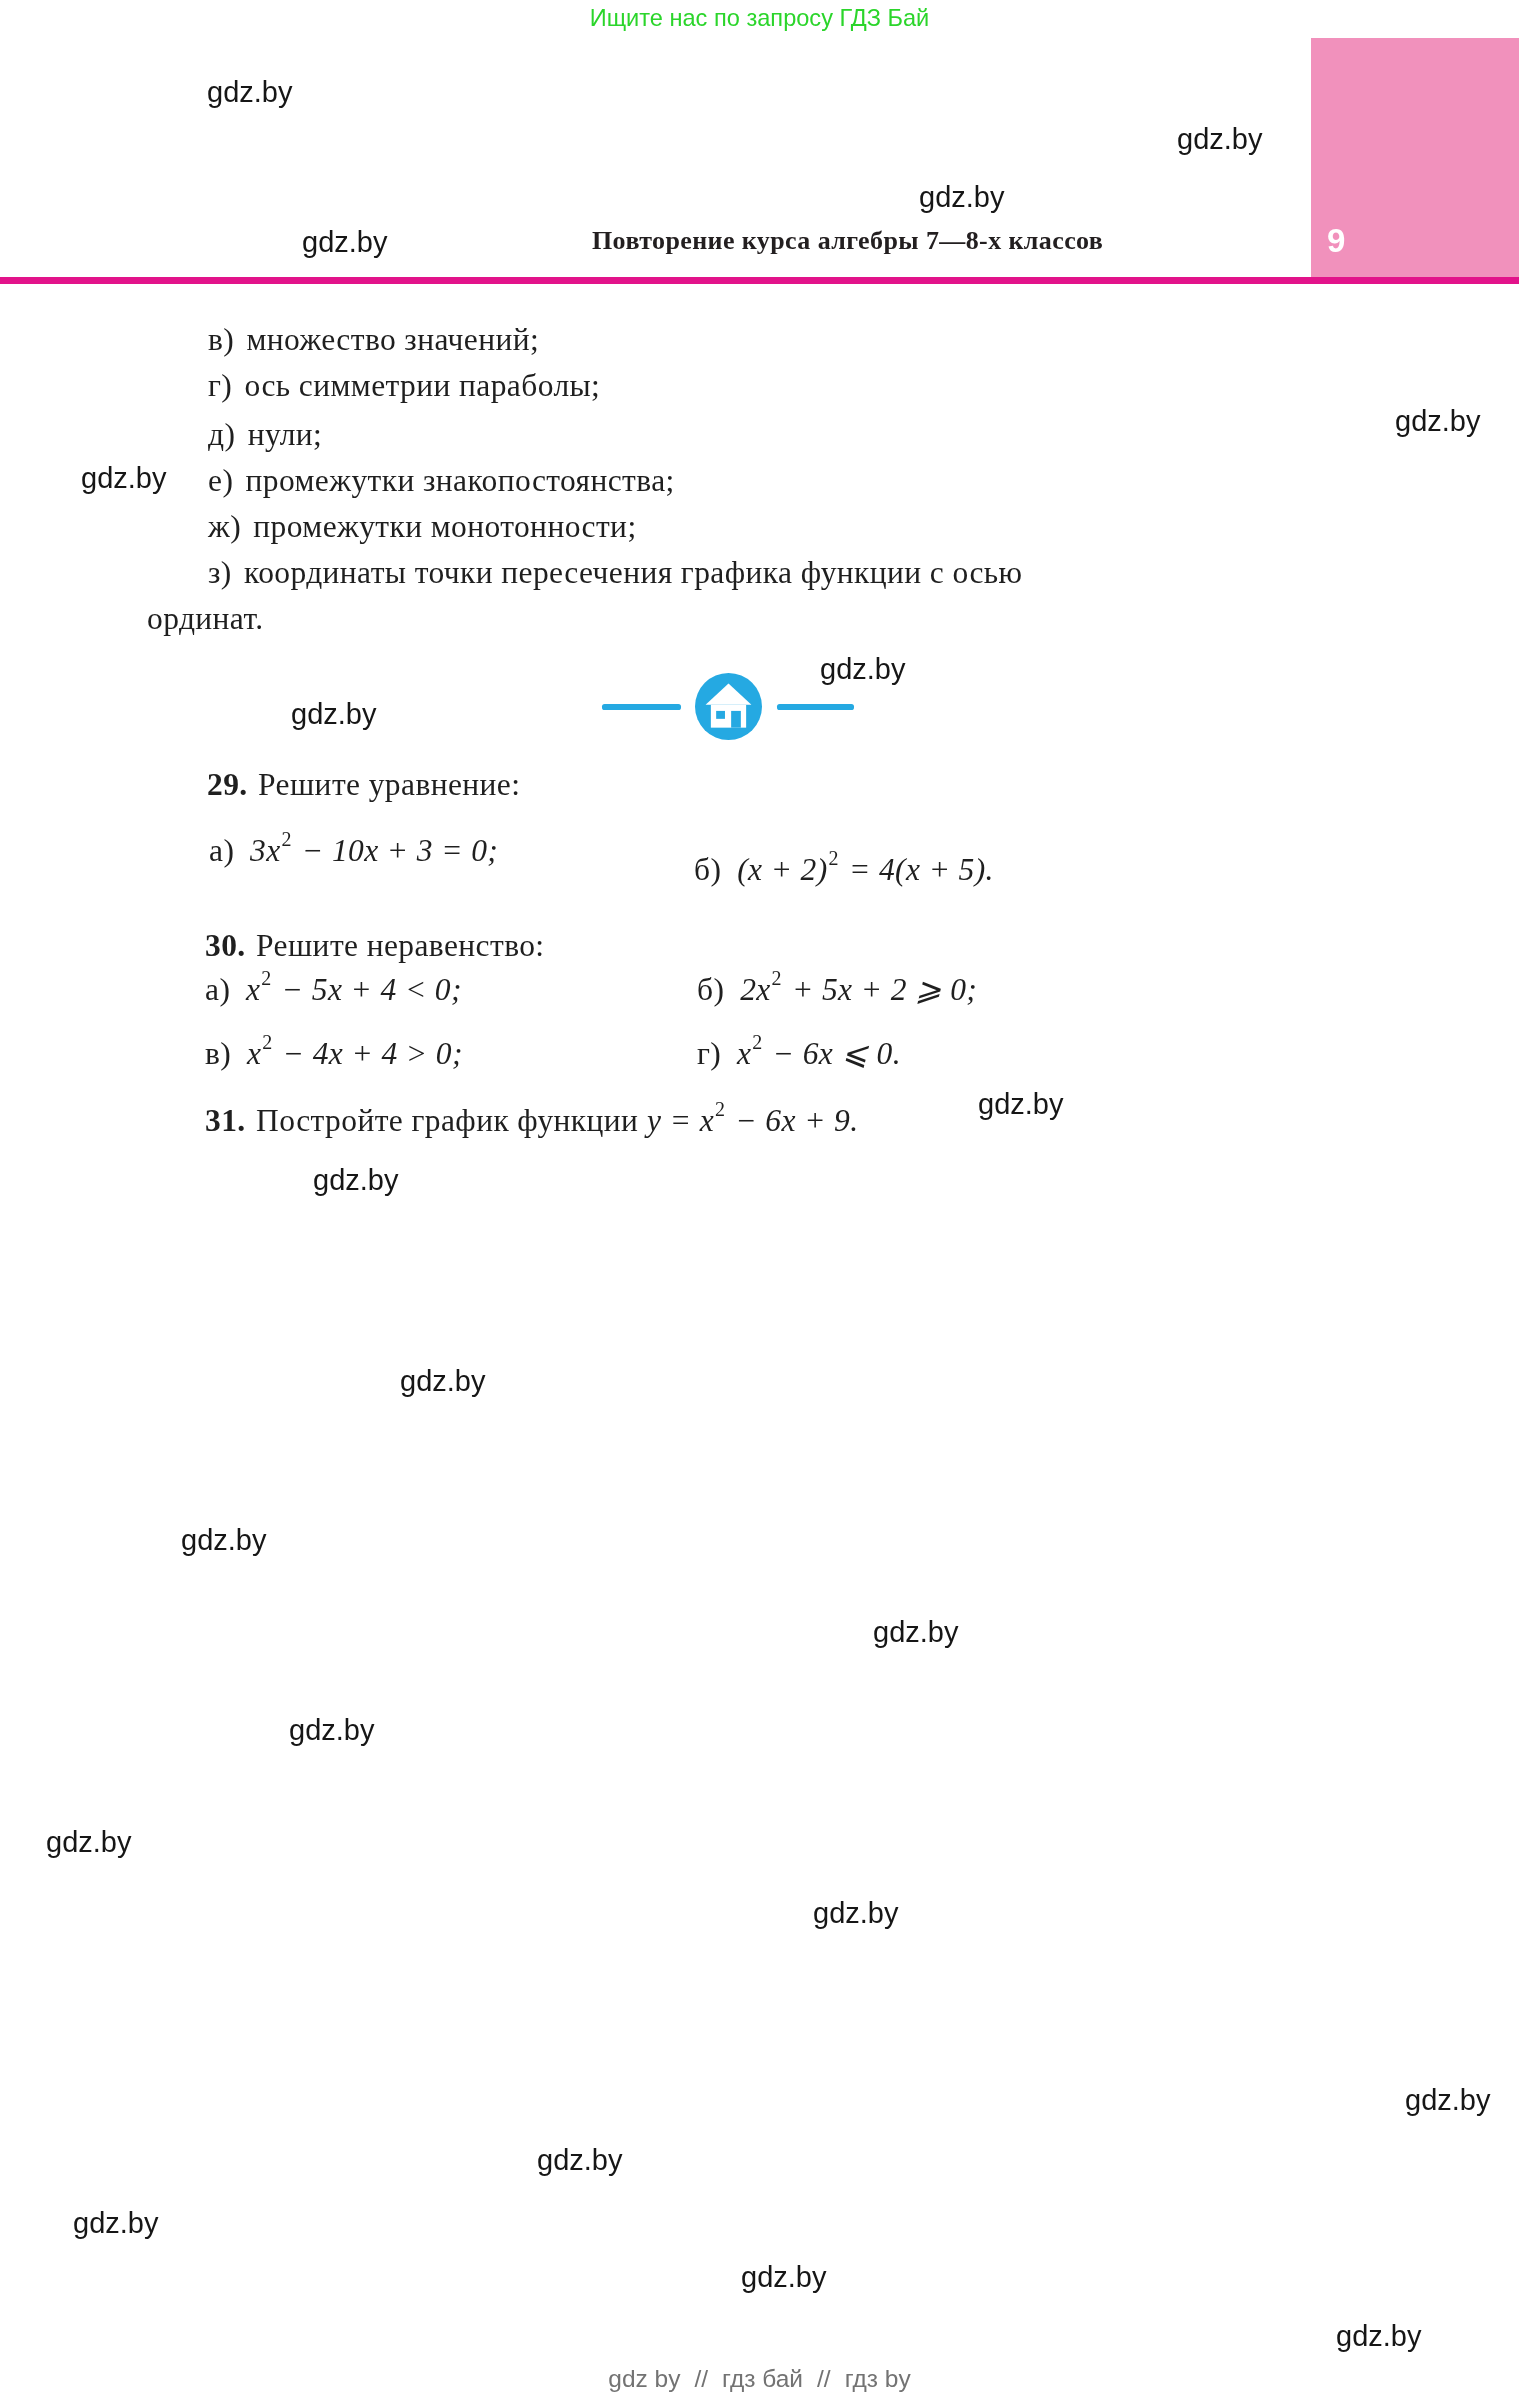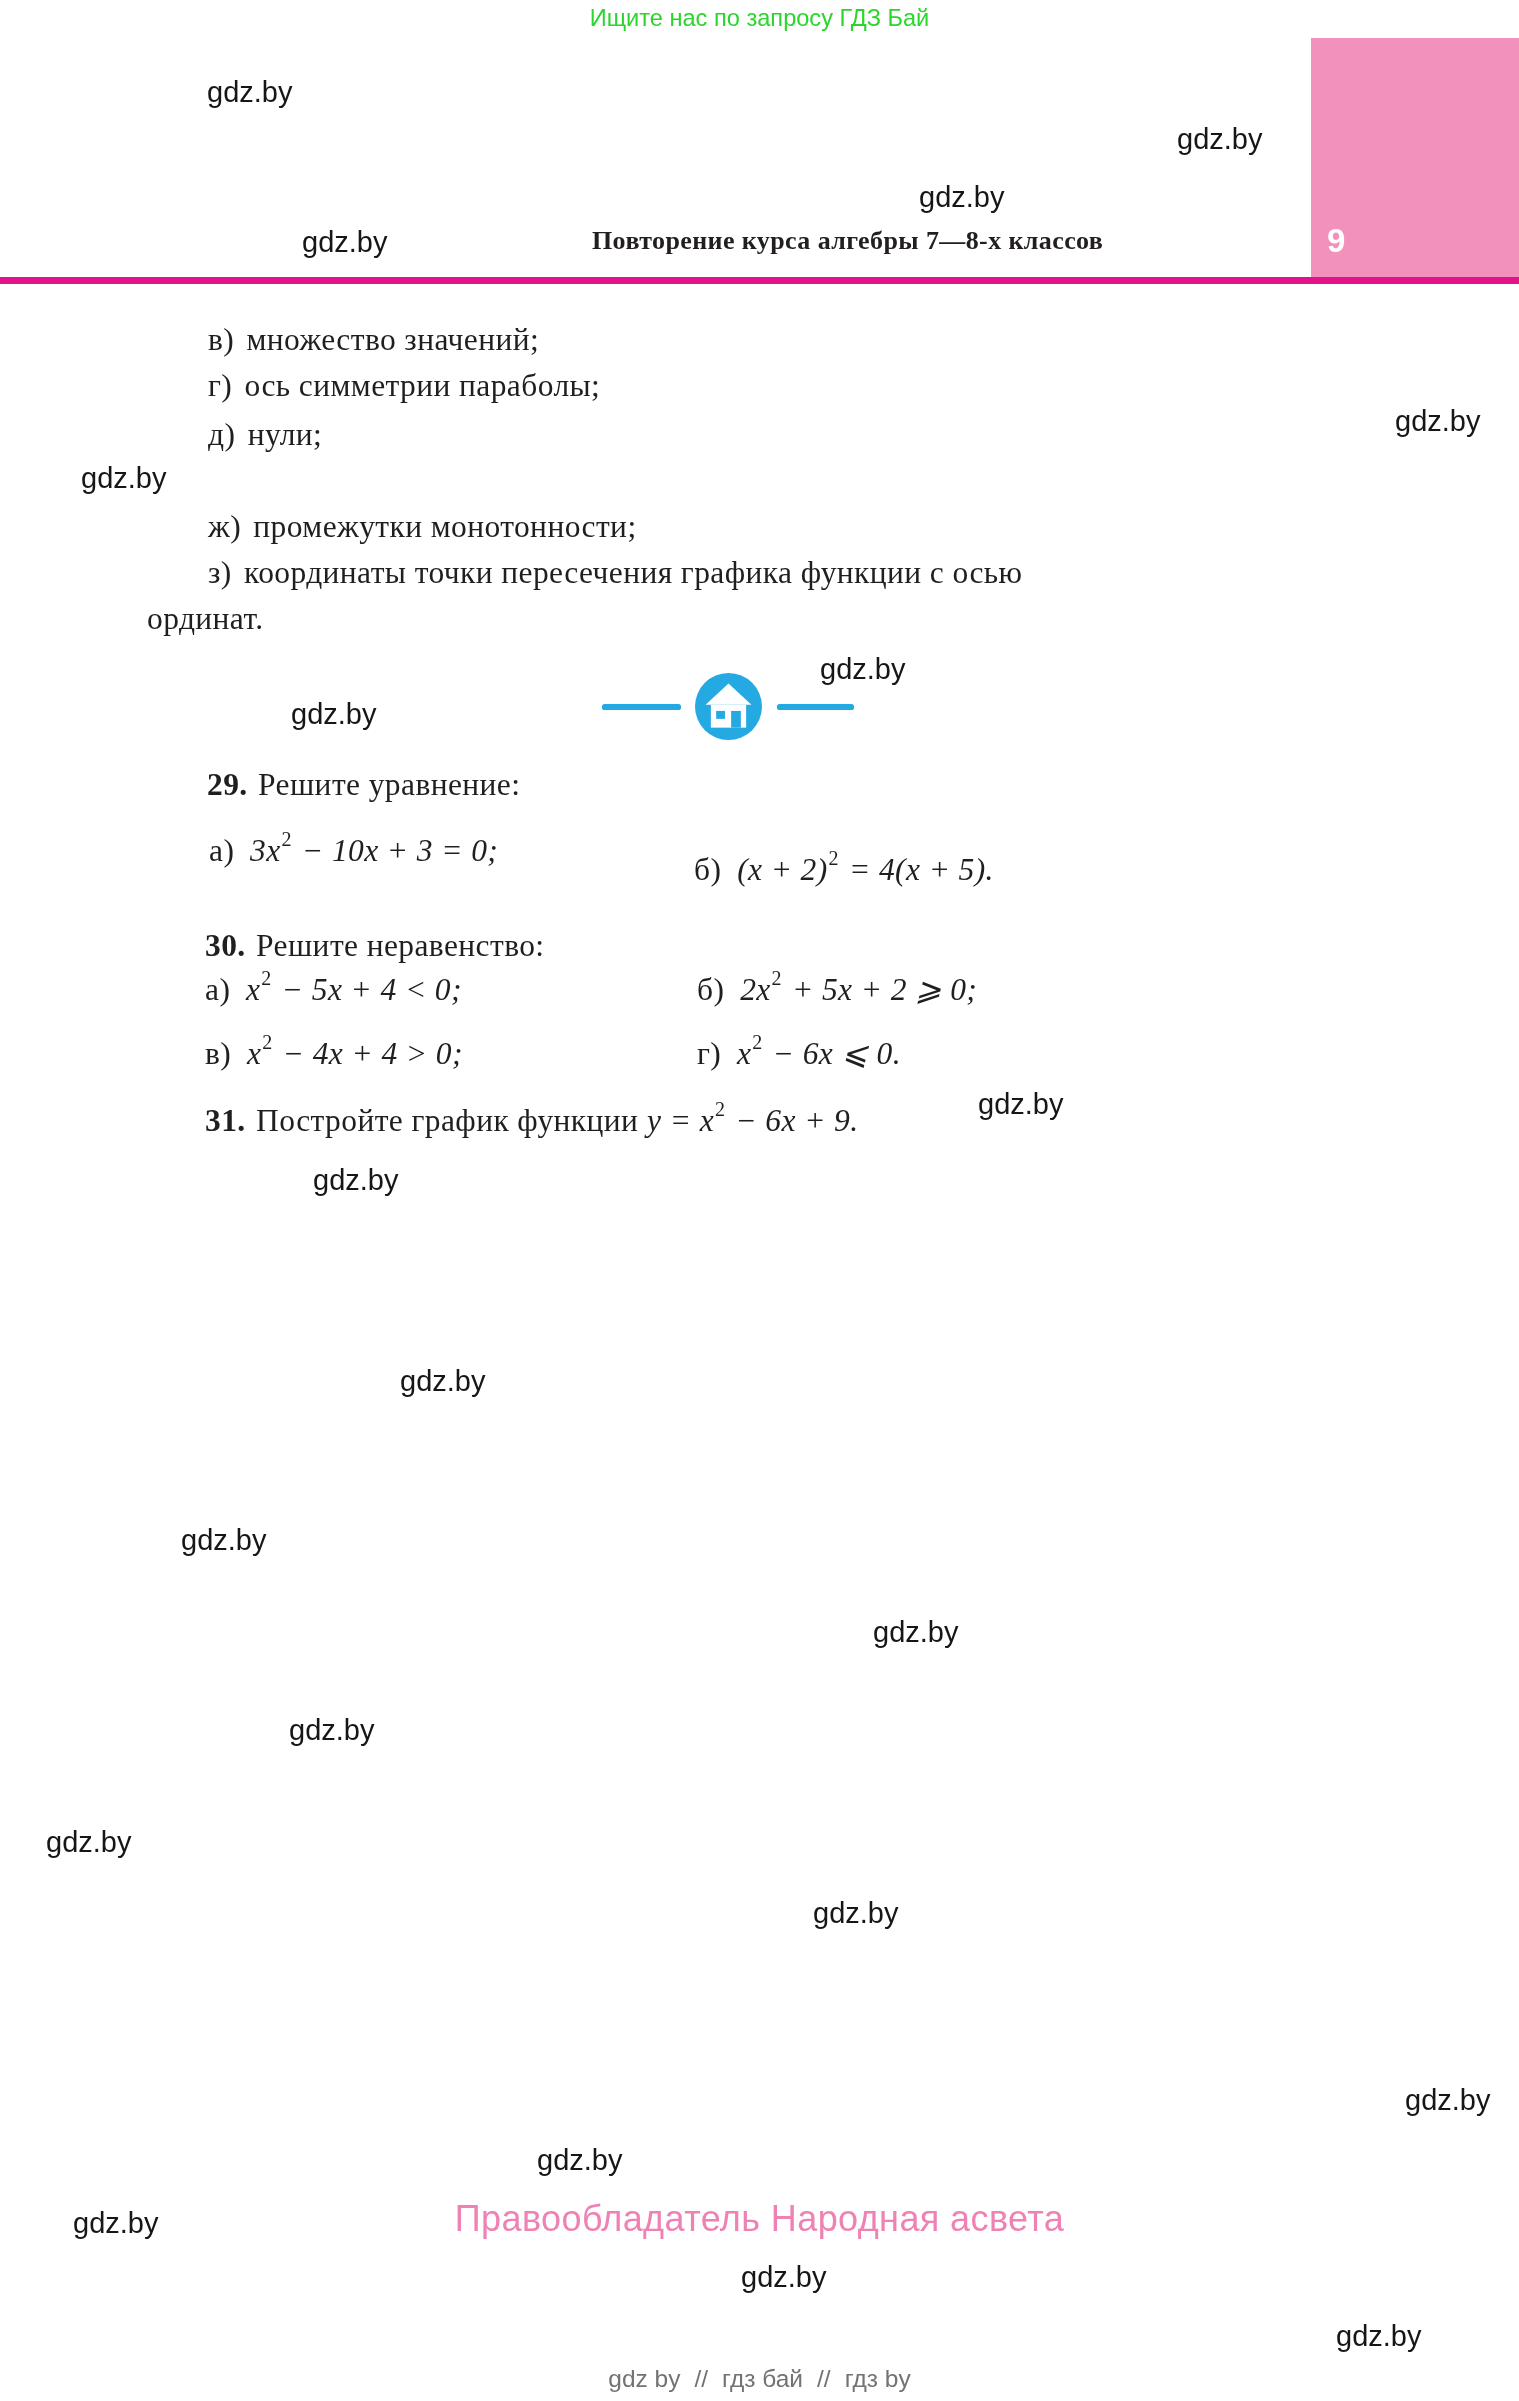--- a/index.html
+++ b/index.html
@@ -83,20 +83,23 @@
 
   <div class="li" style="top:322px">
     <span class="lbl">в)</span><span>множество значений;</span>
   </div>
   <div class="li" style="top:368px">
     <span class="lbl">г)</span><span>ось симметрии параболы;</span>
   </div>
   <div class="li" style="top:417px">
     <span class="lbl">д)</span><span>нули;</span>
   </div>
+  <div class="li" style="top:463px">
+    <span class="lbl">е)</span><span>промежутки знакопостоянства;</span>
+  </div>
   <div class="li" style="top:509px">
     <span class="lbl">ж)</span><span>промежутки монотонности;</span>
   </div>
   <div class="li" style="top:555px">
     <span class="lbl">з)</span><span>координаты точки пересечения графика функции с осью</span>
   </div>
   <div class="hang" style="top:601px">ординат.</div>
 
   <div>
     <div class="divline" style="left:602px;width:79px;background:#25A9E2"></div>
@@ -135,21 +138,20 @@
     <span class="lbl">в)</span><span class="math"><span>x</span><sup>2</sup><span> − 4x + 4 &gt; 0;</span></span>
   </div>
   <div class="eq" style="left:697px;top:1034px">
     <span class="lbl">г)</span><span class="math"><span>x</span><sup>2</sup><span> − 6x ⩽ 0.</span></span>
   </div>
 
   <div class="ptitle p31" style="left:205px;top:1101px">
     <span class="num">31.</span><span>Постройте график функции</span><span class="math"><span>y = x</span><sup>2</sup><span> − 6x + 9.</span></span>
   </div>
 
-  <div class="copyright" style="color:#EF82B4">Правообладатель Народная асвета</div>
 
   <div class="links" style="color:#737373">
     <span>gdz by</span>
     <span>//</span>
     <span>гдз бай</span>
     <span>//</span>
     <span>гдз by</span>
   </div>
 
 </div>

